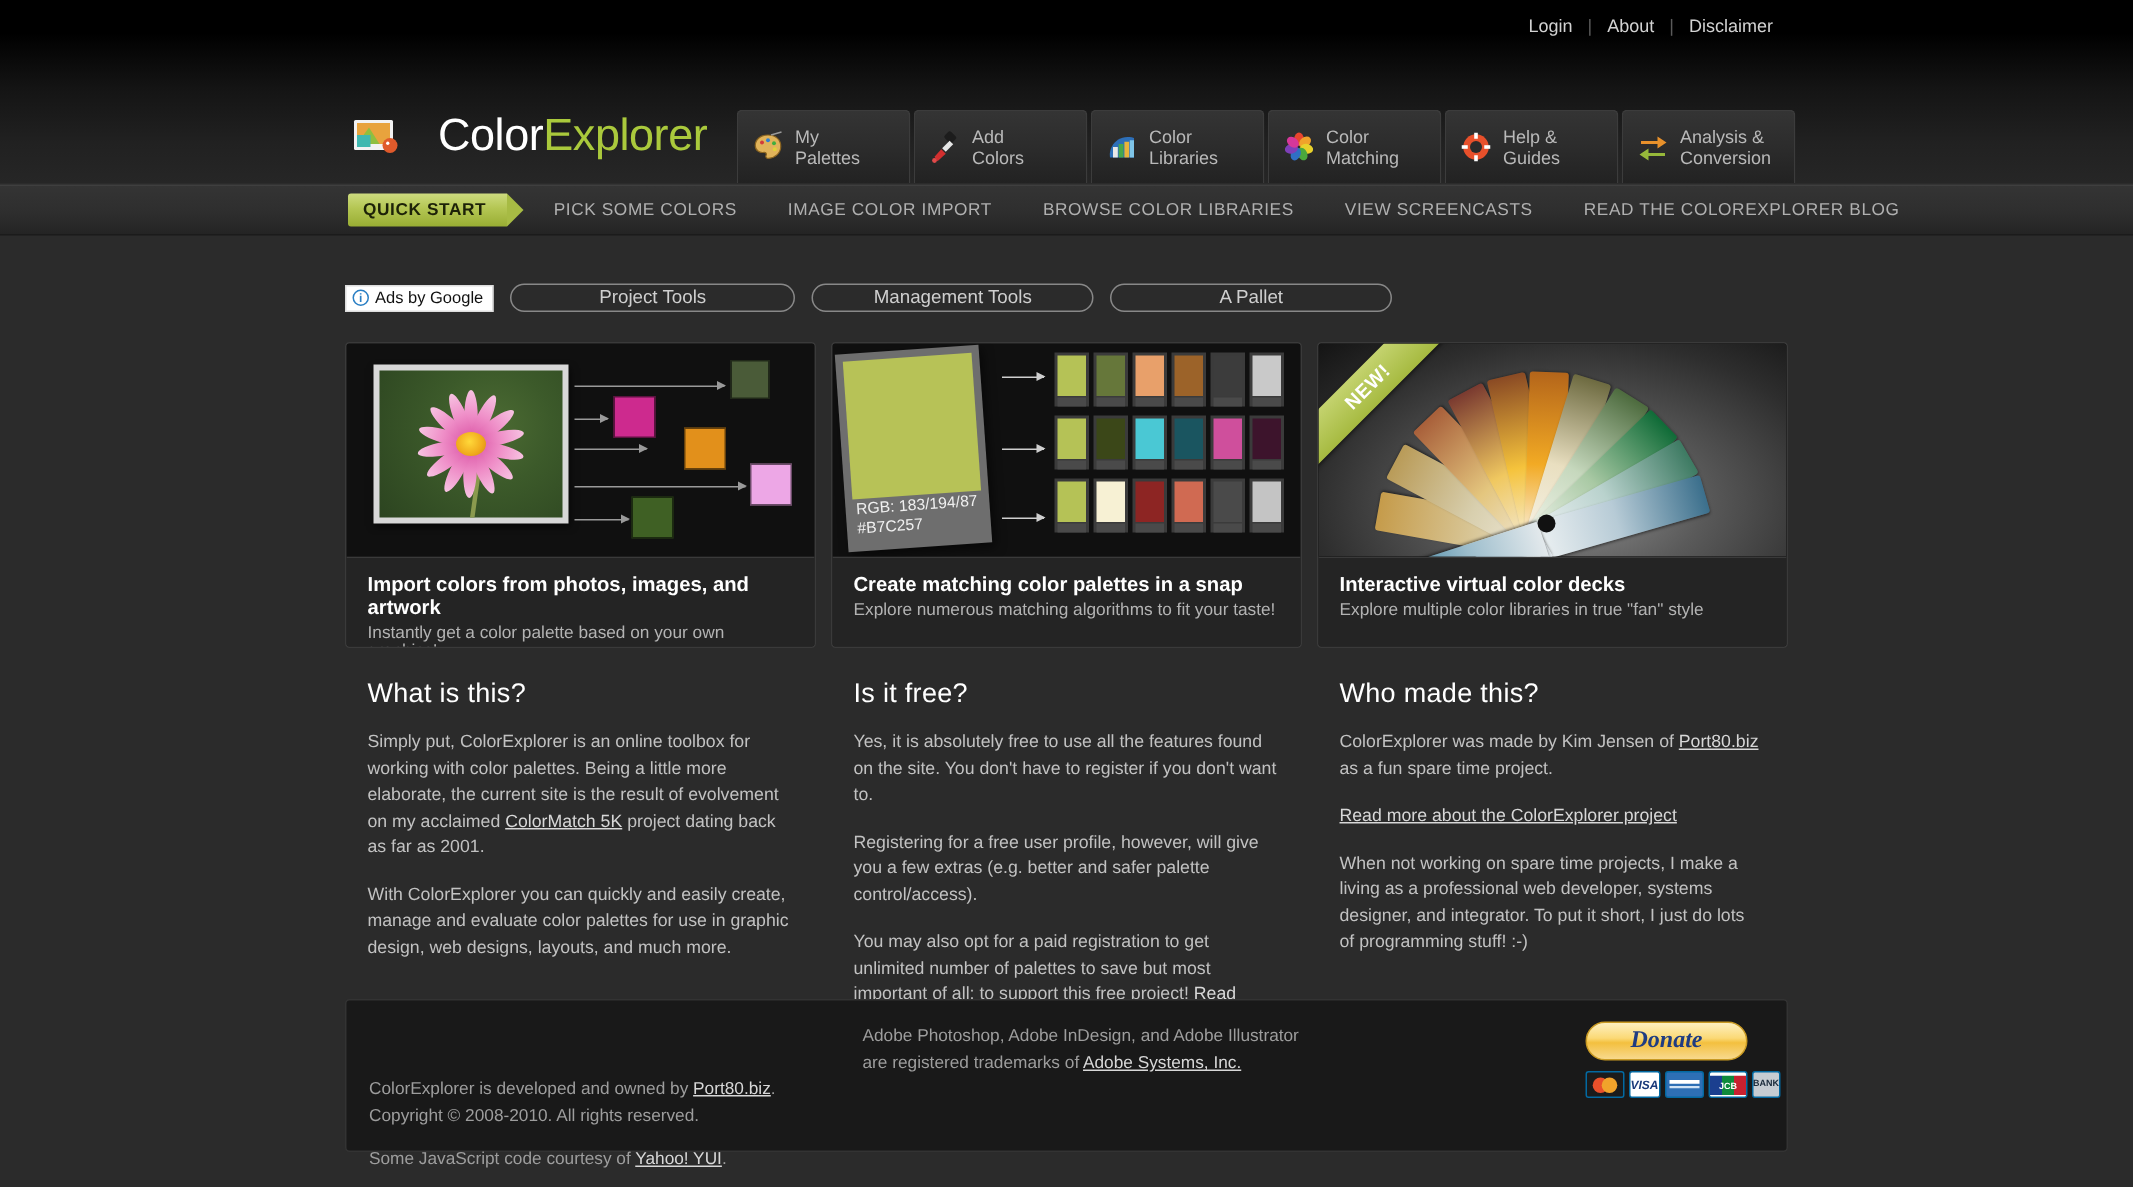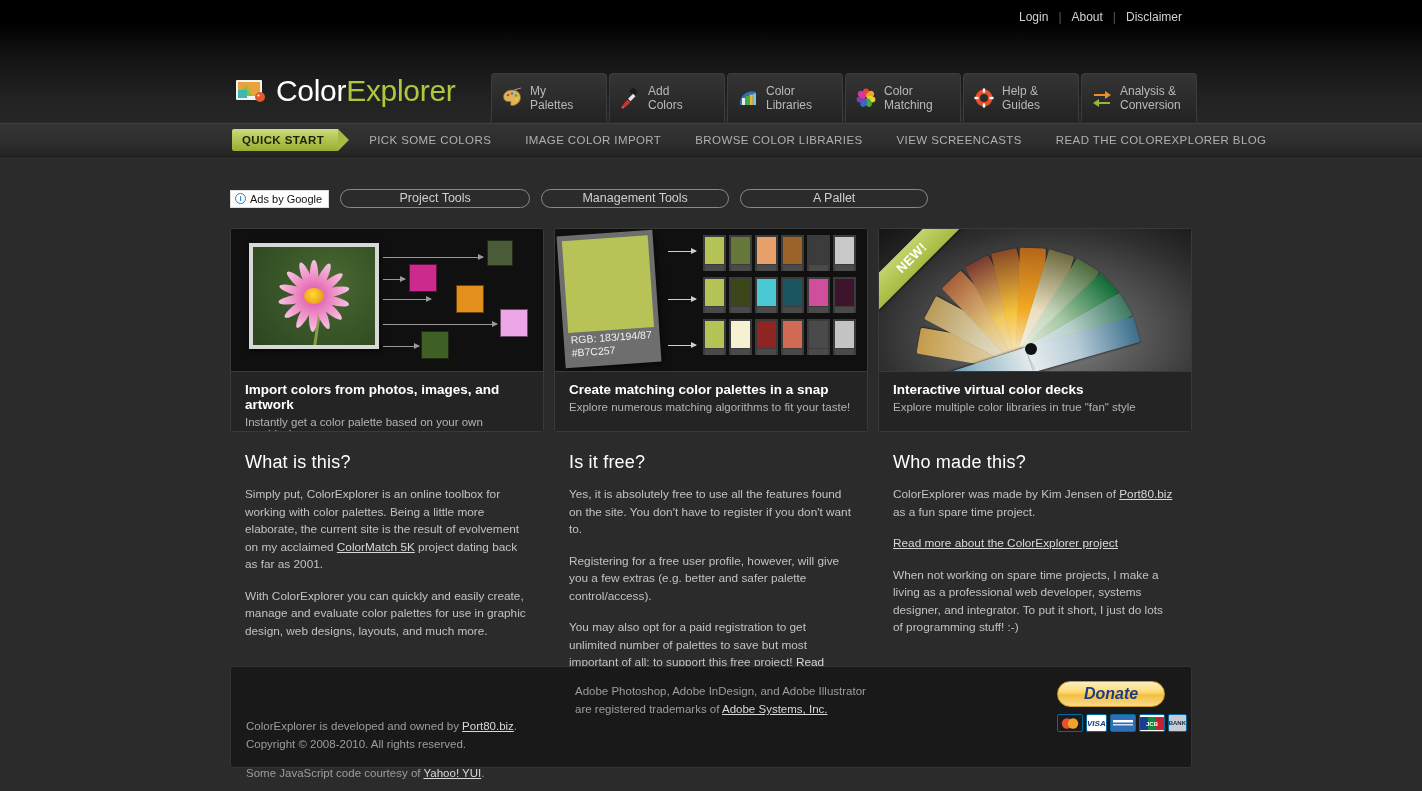--- a/index.html
+++ b/index.html
@@ -19,21 +19,21 @@
     position: absolute; top: 10px; left: 0; width: 1422px; height: 22px;
     text-align: right; padding-right: 230px;
     font-size: 12px; color: #c8c8c8; z-index: 5;
   }
   .utilbar a { color: #d2d2d2; text-decoration: none; padding: 0 10px; }
   .utilbar .sep { color: #5a5a5a; }
 
   
   .logo {
     position: absolute; top: 74px; left: 234px;
-    display: flex; align-items: center; gap: 10px; z-index: 5;
+    display: flex; align-items: center; gap: 26px; z-index: 5;
   }
   .logo-mark { width: 32px; height: 32px; position: relative; }
   .logo-text { font-size: 30px; letter-spacing: -0.3px; }
   .logo-text .c1 { color: #ffffff; }
   .logo-text .c2 { color: #aac93c; }
 
   
   .mainnav {
     position: absolute; top: 73px; left: 491px; display: flex; gap: 2px; z-index: 5;
   }
@@ -198,21 +198,21 @@
     background: #191919; border: 1px solid #333; border-radius: 3px;
   }
   .fcol1 { position: absolute; left: 15px; top: 15px; font-size: 11.5px; color: #9d9d9d; line-height: 18px; margin-top: 35px; }
   .fcol1 .gap { height: 11px; }
   .fcol2 { position: absolute; left: 344px; top: 15px; font-size: 11.5px; color: #9d9d9d; line-height: 18px; width: 300px; }
   .fdonate { position: absolute; right: 22px; top: 14px; width: 112px; text-align: center; }
   .donate-btn {
     width: 108px; height: 26px; border-radius: 13px;
     background: linear-gradient(to bottom, #fdf0c0 0%, #fbd976 42%, #f3c03f 55%, #f8d98d 100%);
     border: 1px solid #c99a23; color: #1f3c82; font-style: italic; font-weight: bold;
-    font-size: 16px; line-height: 24px; cursor: pointer; font-family: Liberation Sans, sans-serif;
+    font-size: 16px; line-height: 24px; cursor: pointer; font-family: Liberation Serif, serif;
   }
   .cardrow { display: flex; gap: 3px; margin-top: 7px; }
   .ccard { width: 28px; height: 18px; border-radius: 2px; border: 1px solid #0369a1;
     font-size: 7px; font-weight: bold; color: #fff; display: flex; align-items: center; justify-content: center; }
 </style>
 </head>
 <body>
 
 <div class="topgrad"></div>
 

